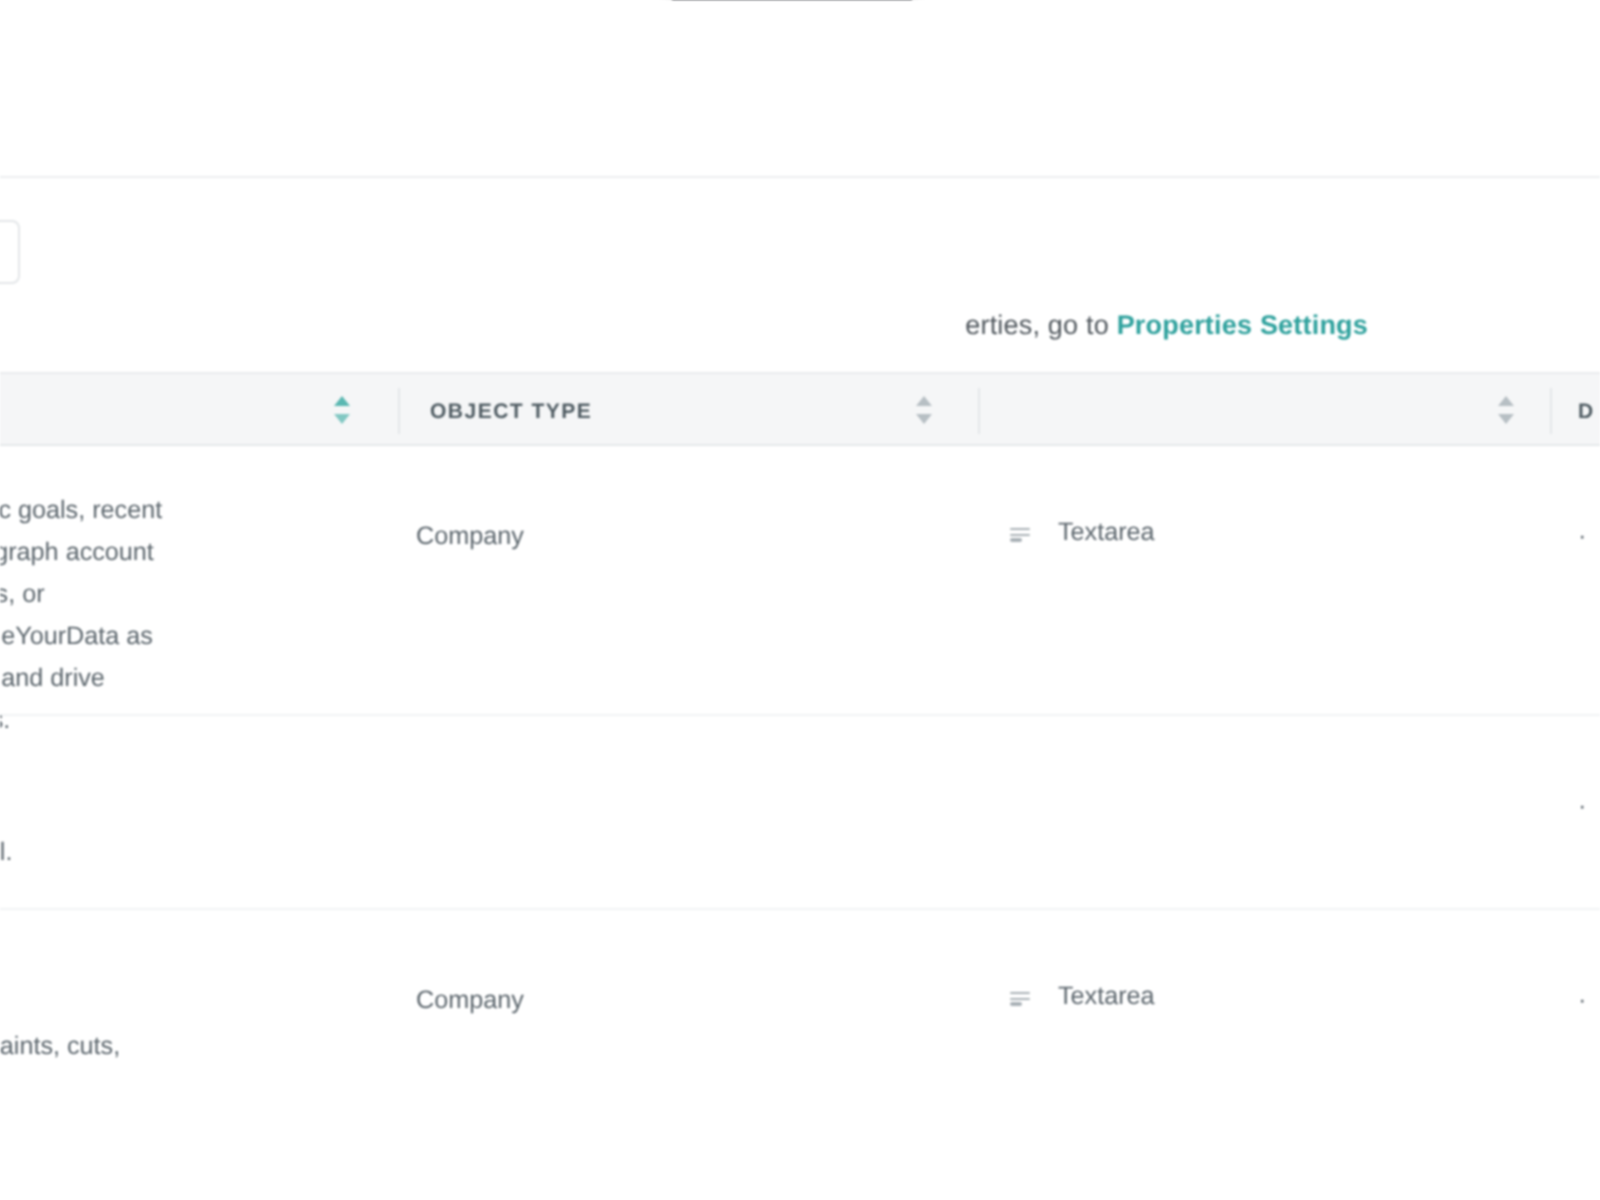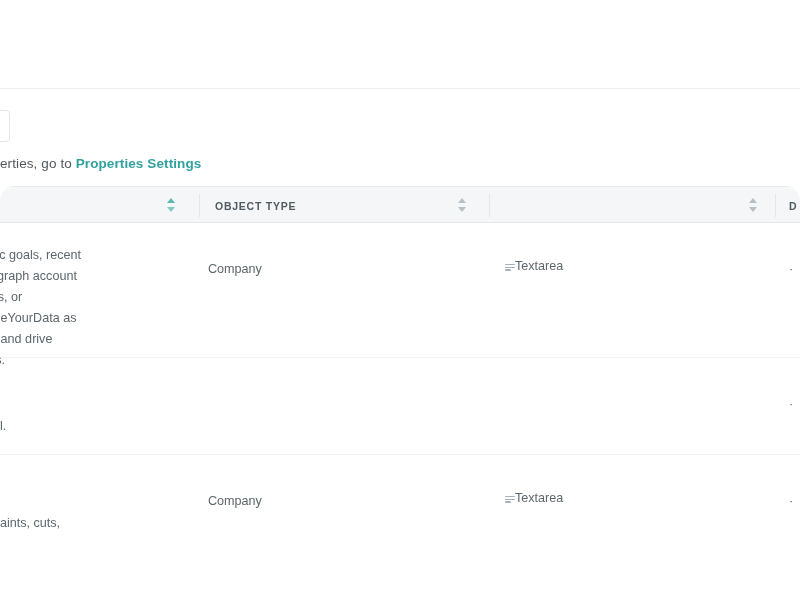--- a/index.html
+++ b/index.html
@@ -64,20 +64,21 @@
   }
 
   
   .helper-row {
     position: absolute;
     left: 0;
     top: 154px;
     width: 684px;
     height: 22px;
     white-space: nowrap;
+    text-align: right;
   }
   .helper-text {
     font-size: 13.5px;
     color: #51585e;
     letter-spacing: 0.1px;
   }
   .helper-link {
     font-size: 13.5px;
     color: #2aa39f;
     font-weight: 700;
@@ -88,21 +89,20 @@
 
   
   .table-wrap {
     position: absolute;
     left: 0;
     top: 186px;
     width: 800px;
     height: 414px;
     background: #ffffff;
     overflow: hidden;
-    border-radius: 15px;
   }
 
   .thead {
     position: relative;
     height: 37px;
     background: #f5f6f7;
     border-top: 1px solid #e9ebed;
     border-bottom: 1px solid #e5e8ea;
   }
 
@@ -187,21 +187,21 @@
     color: #5c666d;
     white-space: nowrap;
   }
 
   .fieldtype-cell {
     left: 505px;
     width: 240px;
     padding-top: 36px;
     display: flex;
     align-items: flex-start;
-    gap: 0;
+    gap: 14px;
   }
   .fieldtype-text {
     font-size: 12.6px;
     color: #5c666d;
     white-space: nowrap;
     line-height: 14px;
   }
 
   
   .ft-icon {

